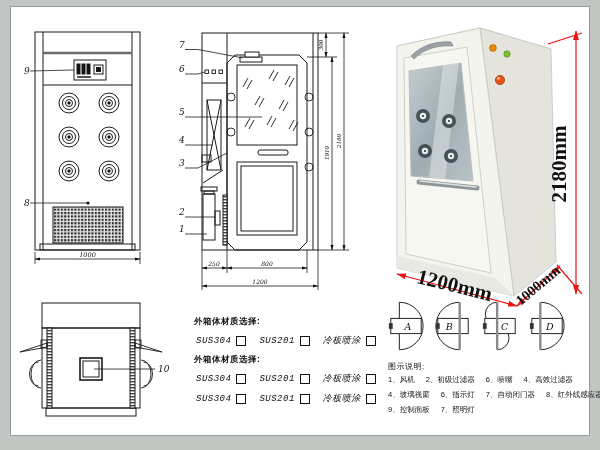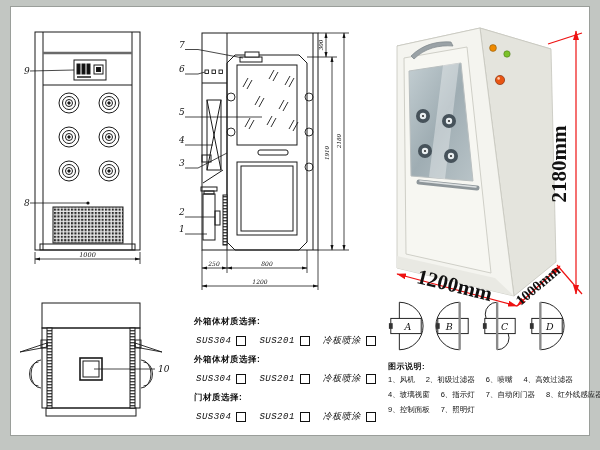--- a/index.html
+++ b/index.html
@@ -20,21 +20,21 @@
   .mat-opt:last-child{margin-right:0;text-align:center;}
   .opt-name{font-family:Liberation Mono, monospace;font-style:italic;font-size:9px;letter-spacing:.5px;
             color:#111;margin-right:5px;white-space:nowrap;}
   .cb{display:inline-block;width:8px;height:8px;border:1.3px solid #111;background:#fff;}
   
   .doors{position:absolute;left:387px;top:297px;width:192px;display:flex;gap:9px;}
   .door-opt{width:38px;height:58px;}
   .door-letter{font-family:"DejaVu Serif",serif;font-style:italic;font-size:10px;}
   
   .legend{position:absolute;left:388px;top:361px;width:200px;color:#111;}
-  .legend-title{font-size:8px;font-weight:bold;margin-bottom:3px;letter-spacing:.5px;}
+  .legend-title{font-size:8px;font-weight:normal;margin-bottom:3px;letter-spacing:.5px;}
   .legend-row{display:flex;column-gap:11px;font-size:7.5px;margin-bottom:5px;white-space:nowrap;}
 </style>
 </head>
 <body>
 
 <div class="screen">
   <div class="sheet"></div>
 
   <svg class="blk" style="left:20px;top:25px" width="160" height="245" viewBox="0 0 160 245">
     <defs>
@@ -341,21 +341,20 @@
             <span class="opt-name">SUS201</span>
             <span class="cb"></span>
           </span>
         <span class="mat-opt">
             <span class="opt-name">冷板喷涂</span>
             <span class="cb"></span>
           </span>
       </div>
     </div>
     <div class="mat-group">
-      <div class="mat-label">门材质选择:</div>
       <div class="mat-opts">
         <span class="mat-opt">
             <span class="opt-name">SUS304</span>
             <span class="cb"></span>
           </span>
         <span class="mat-opt">
             <span class="opt-name">SUS201</span>
             <span class="cb"></span>
           </span>
         <span class="mat-opt">

